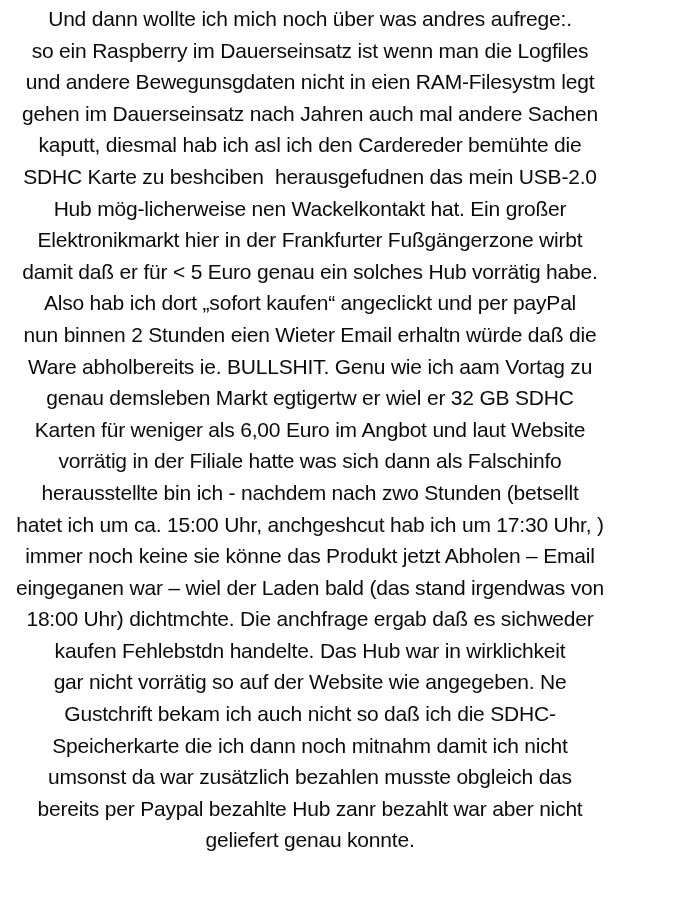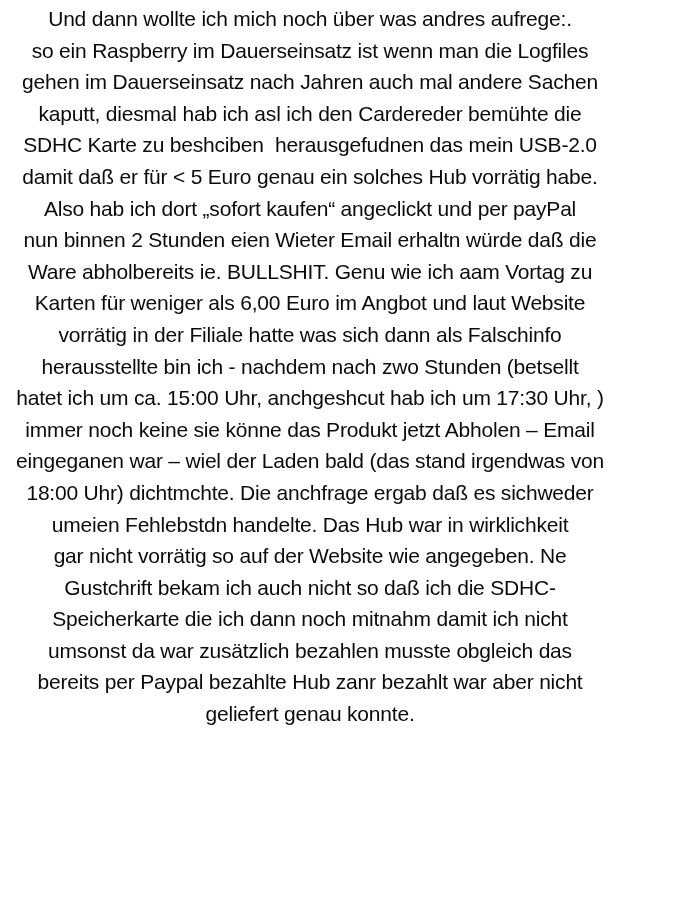--- a/index.html
+++ b/index.html
@@ -29,34 +29,38 @@
     white-space: pre;
     letter-spacing: -0.2px;
   }
 </style>
 </head>
 <body>
 
 <div class="page">
   <div class="text-line">Und dann wollte ich mich noch über was andres aufrege:.</div>
   <div class="text-line">so ein Raspberry im Dauerseinsatz ist wenn man die Logfiles</div>
+  <div class="text-line">und andere Bewegunsgdaten nicht in eien RAM-Filesystm legt</div>
   <div class="text-line">gehen im Dauerseinsatz nach Jahren auch mal andere Sachen</div>
   <div class="text-line">kaputt, diesmal hab ich asl ich den Cardereder bemühte die</div>
   <div class="text-line">SDHC Karte zu beshciben  herausgefudnen das mein USB-2.0</div>
+  <div class="text-line">Hub mög-licherweise nen Wackelkontakt hat. Ein großer</div>
+  <div class="text-line">Elektronikmarkt hier in der Frankfurter Fußgängerzone wirbt</div>
   <div class="text-line">damit daß er für &lt; 5 Euro genau ein solches Hub vorrätig habe.</div>
   <div class="text-line">Also hab ich dort „sofort kaufen“ angeclickt und per payPal</div>
   <div class="text-line">nun binnen 2 Stunden eien Wieter Email erhaltn würde daß die</div>
   <div class="text-line">Ware abholbereits ie. BULLSHIT. Genu wie ich aam Vortag zu</div>
+  <div class="text-line">genau demsleben Markt egtigertw er wiel er 32 GB SDHC</div>
   <div class="text-line">Karten für weniger als 6,00 Euro im Angbot und laut Website</div>
   <div class="text-line">vorrätig in der Filiale hatte was sich dann als Falschinfo</div>
   <div class="text-line">herausstellte bin ich - nachdem nach zwo Stunden (betsellt</div>
   <div class="text-line">hatet ich um ca. 15:00 Uhr, anchgeshcut hab ich um 17:30 Uhr, )</div>
   <div class="text-line">immer noch keine sie könne das Produkt jetzt Abholen – Email</div>
   <div class="text-line">eingeganen war – wiel der Laden bald (das stand irgendwas von</div>
   <div class="text-line">18:00 Uhr) dichtmchte. Die anchfrage ergab daß es sichweder</div>
-  <div class="text-line">umeien Fehlebstdn handelte. Das Hub war in wirklichkeit</div>
+  <div class="text-line">kaufen Fehlebstdn handelte. Das Hub war in wirklichkeit</div>
   <div class="text-line">gar nicht vorrätig so auf der Website wie angegeben. Ne</div>
   <div class="text-line">Gustchrift bekam ich auch nicht so daß ich die SDHC-</div>
   <div class="text-line">Speicherkarte die ich dann noch mitnahm damit ich nicht</div>
   <div class="text-line">umsonst da war zusätzlich bezahlen musste obgleich das</div>
   <div class="text-line">bereits per Paypal bezahlte Hub zanr bezahlt war aber nicht</div>
   <div class="text-line">geliefert genau konnte.</div>
 </div>
 
 </body></html>

